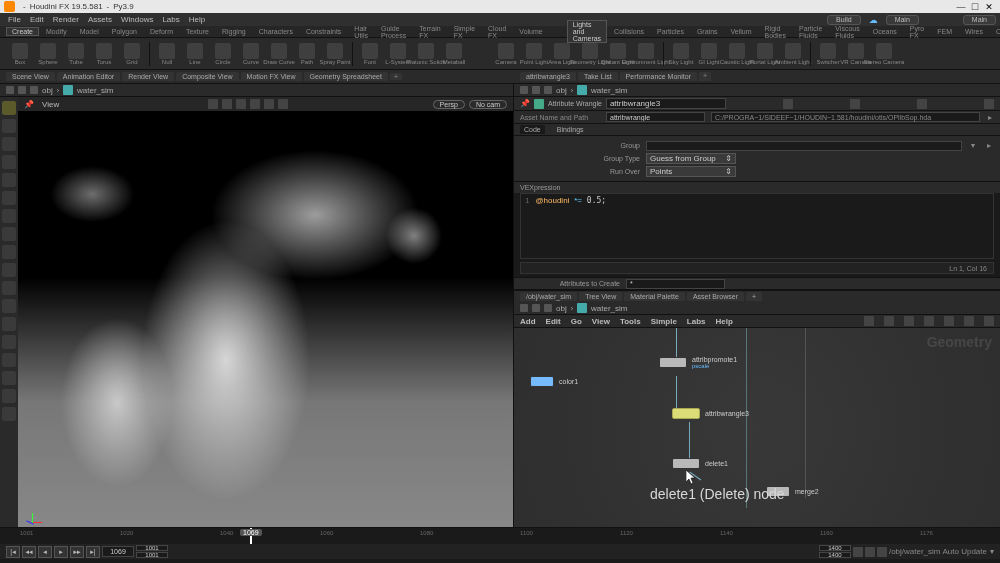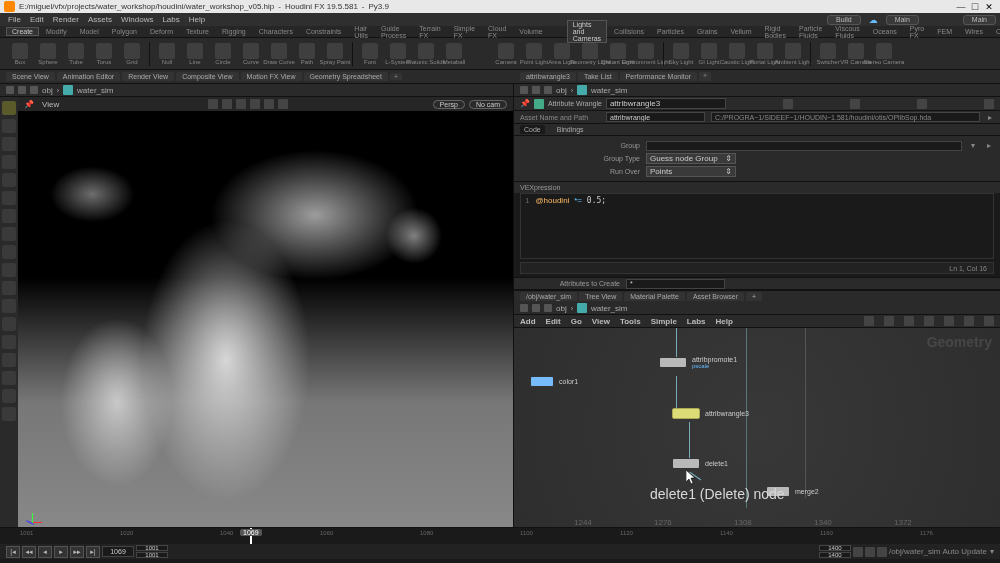--- a/index.html
+++ b/index.html
@@ -106,21 +106,20 @@
 .play .upd{display:flex;align-items:center;gap:3px;color:#888;font-size:7px;}
 .play .ic{width:10px;height:10px;background:#444;border-radius:1px;}
 .ne-ruler{position:absolute;bottom:0;left:0;right:0;height:10px;display:flex;align-items:center;font-size:6px;color:#666;}
 .ne-ruler span{position:absolute;}
 </style>
 </head>
 <body>
 
 <div class="titlebar">
   <span style="width:11px;height:11px;background:#f80;border-radius:2px;margin-right:4px"></span>
-  <span>E:/miguel/vfx/projects/water_workshop/houdini/water_workshop_v05.hip</span>
   <span style="margin:0 4px">-</span>
   <span>Houdini FX 19.5.581</span>
   <span style="margin:0 4px">-</span>
   <span>Py3.9</span>
   <div class="spacer"></div>
   <div class="winbtn">—</div>
   <div class="winbtn">☐</div>
   <div class="winbtn close">✕</div>
 </div>
 
@@ -406,21 +405,21 @@
     <div class="parm-grid">
       <div class="pr">
           <div class="plbl">Group</div>
           <input style="flex: 1 1 0%;" value="">
           <span class="arrow">▾</span>
           <span class="arrow">▸</span>
         </div>
       <div class="pr">
           <div class="plbl">Group Type</div>
           <div class="sel">
-            <span>Guess node Group</span>
+            <span>Guess from Group</span>
             <span>⇕</span>
           </div>
         </div>
       <div class="pr">
           <div class="plbl">Run Over</div>
           <div class="sel">
             <span>Points</span>
             <span>⇕</span>
           </div>
         </div>
@@ -494,27 +493,20 @@
           <span class="nlbl">delete1</span>
         </div>
       <div class="node" style="left:252px;top:158px">
           <div class="nbody" style="width:24px"></div>
           <span class="nlbl">merge2</span>
         </div>
       <div class="cursor"><svg viewBox="0 0 12 16">
             <path d="M0 0 L0 12 L3 9 L5 14 L7 13 L5 8 L9 8 Z" fill="#fff" stroke="#000" stroke-width="0.6"></path>
           </svg></div>
       <div class="tip">delete1 (Delete) node</div>
-      <div class="ne-ruler">
-        <span style="left:60px">1244</span>
-        <span style="left:140px">1276</span>
-        <span style="left:220px">1308</span>
-        <span style="left:300px">1340</span>
-        <span style="left:380px">1372</span>
-      </div>
     </div>
   </div>
 </div>
 
 <div class="timeline">
   <div class="track">
     <span class="tick" style="left:2%">1001</span>
     <span class="tick" style="left:12%">1020</span>
     <span class="tick" style="left:22%">1040</span>
     <span class="tick" style="left:32%">1060</span>

